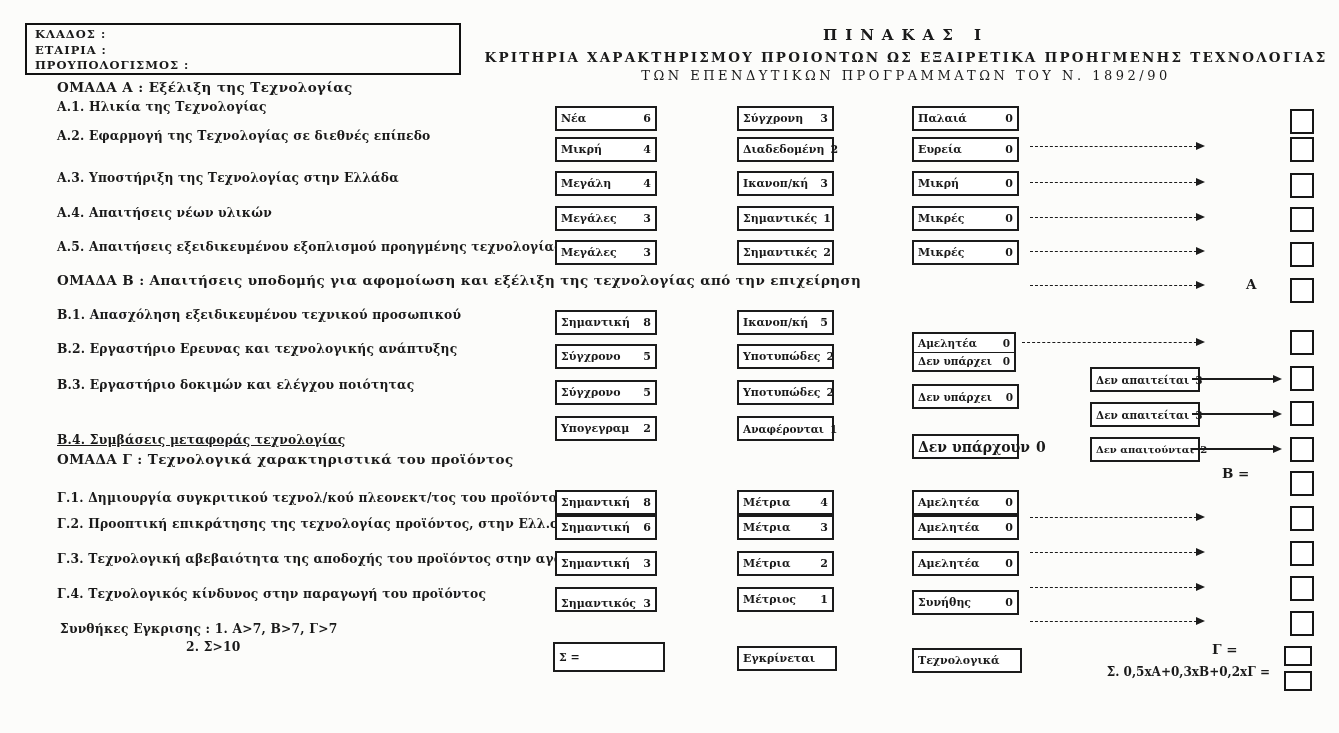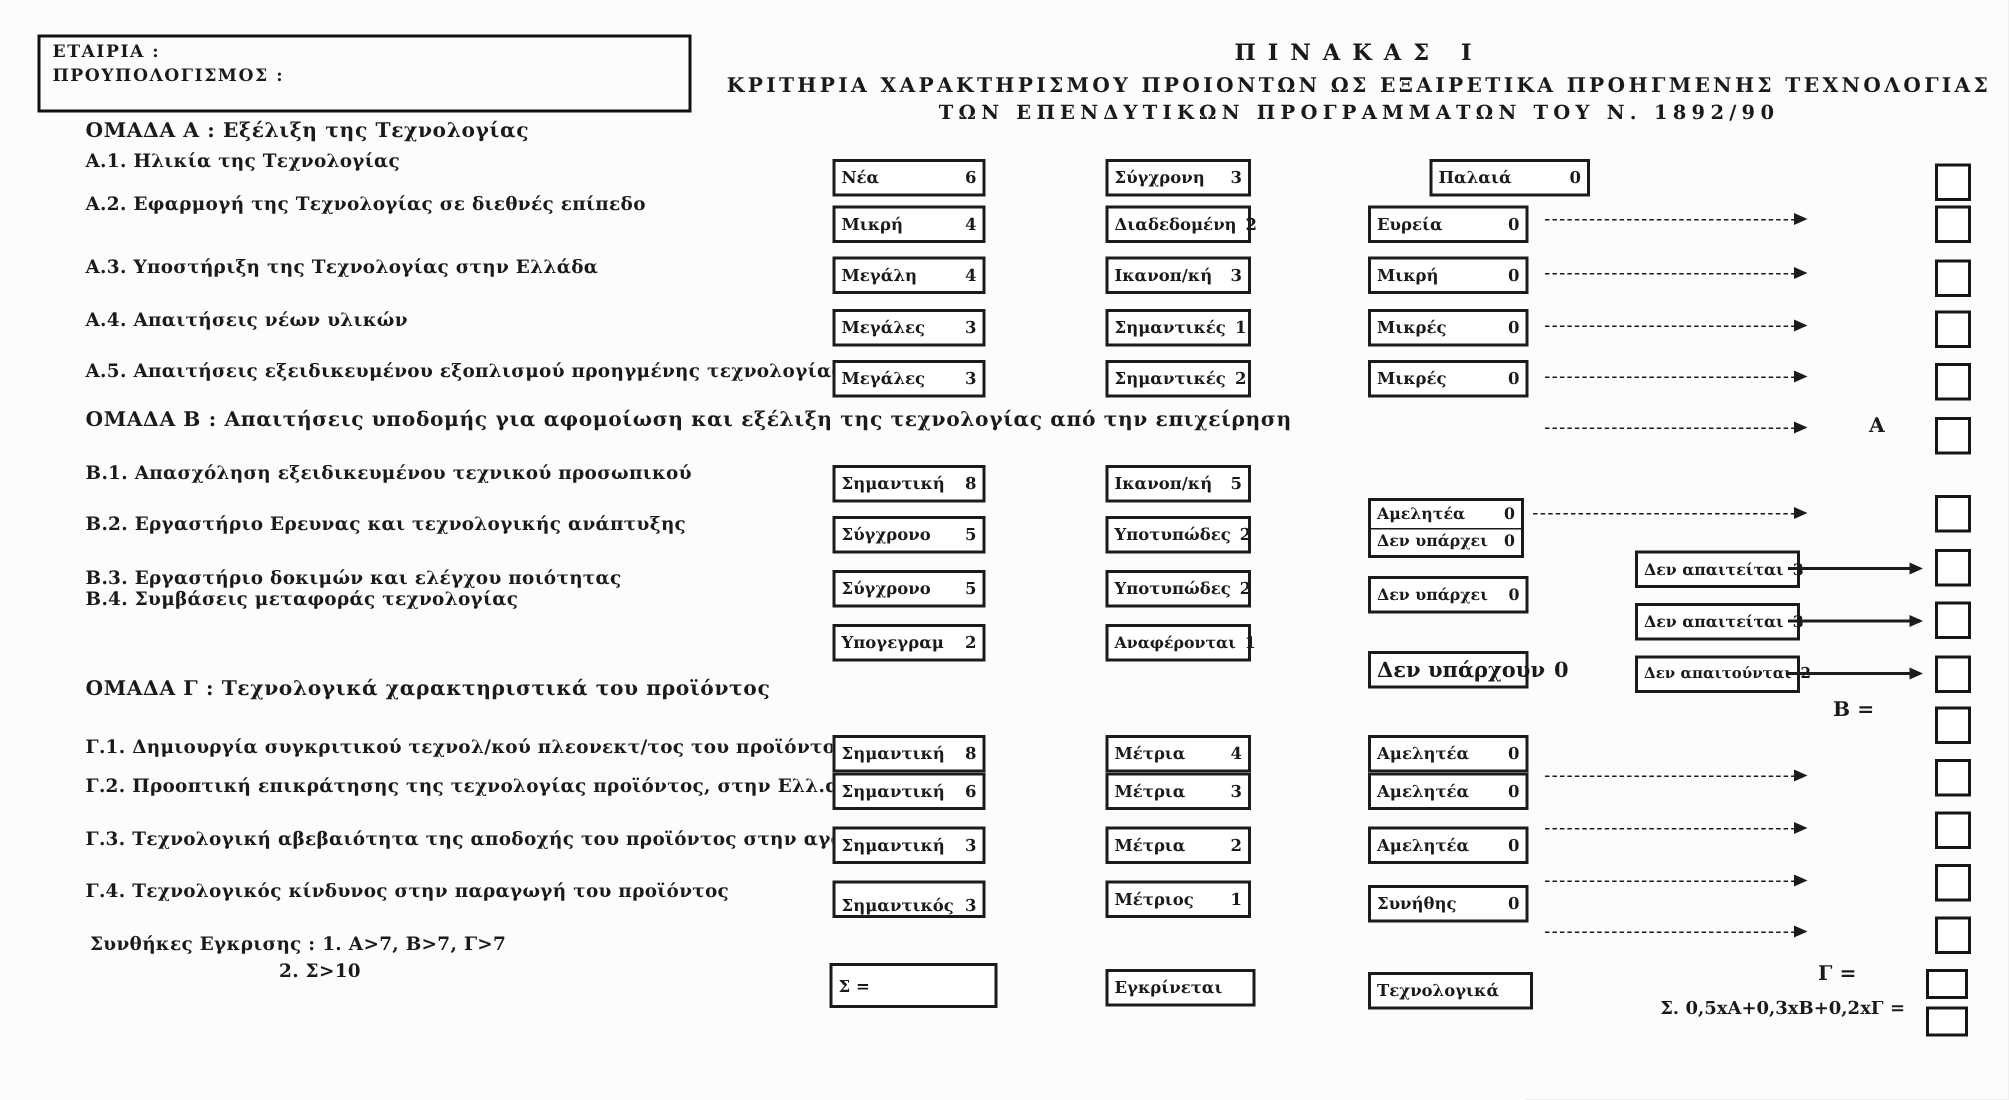--- a/index.html
+++ b/index.html
@@ -10,21 +10,21 @@
   }
   .abs{position:absolute; white-space:nowrap;}
   .infobox{
     left:25px; top:23px; width:436px; height:52px;
     border:2px solid #111; padding:2px 8px; box-sizing:border-box;
     font-weight:700; font-size:11.5px; line-height:1.35; letter-spacing:1px;
   }
   .title-wrap{left:478px; top:26px; width:856px; text-align:center;}
   .title-main{font-weight:700; font-size:15px; letter-spacing:8px;}
   .title-sub1{font-weight:700; font-size:13.5px; letter-spacing:2.2px; margin-top:5px;}
-  .title-sub2{font-weight:700; font-size:13px; letter-spacing:3.5px; margin-top:3px;}
+  .title-sub2{font-weight:400; font-size:13px; letter-spacing:3.5px; margin-top:3px;}
   .ghead{font-weight:700; font-size:13.5px; letter-spacing:.4px;}
   .lbl{font-weight:700; font-size:12.3px; letter-spacing:.2px;}
   .small{font-weight:700; font-size:12px;}
   .vbox{
     position:absolute; height:21px; box-sizing:content-box;
     border:2px solid #1b1b1b; background:#fff;
     display:flex; justify-content:space-between; align-items:center;
     padding:0 4px; font-weight:700; font-size:11px; white-space:nowrap;
   }
   .vbox .sc{margin-left:6px;}
@@ -46,20 +46,21 @@
     border-left:9px solid #1c1c1c; border-top:4.5px solid transparent; border-bottom:4.5px solid transparent;
   }
   .totlbl{font-weight:700; font-size:13.5px;}
 </style>
 </head>
 <body>
 
 <div class="page">
 
   <div class="abs infobox">
+    <div>ΚΛΑΔΟΣ :</div>
     <div>ΕΤΑΙΡΙΑ :</div>
     <div>ΠΡΟΥΠΟΛΟΓΙΣΜΟΣ :</div>
   </div>
 
   <div class="abs title-wrap">
     <div class="title-main">ΠΙΝΑΚΑΣ  Ι</div>
     <div class="title-sub1">ΚΡΙΤΗΡΙΑ ΧΑΡΑΚΤΗΡΙΣΜΟΥ ΠΡΟΙΟΝΤΩΝ ΩΣ ΕΞΑΙΡΕΤΙΚΑ ΠΡΟΗΓΜΕΝΗΣ ΤΕΧΝΟΛΟΓΙΑΣ</div>
     <div class="title-sub2">ΤΩΝ ΕΠΕΝΔΥΤΙΚΩΝ ΠΡΟΓΡΑΜΜΑΤΩΝ ΤΟΥ Ν. 1892/90</div>
   </div>
 
@@ -67,21 +68,21 @@
 
   <div class="abs lbl" style="left:57px; top:99px;">Α.1. Ηλικία της Τεχνολογίας</div>
   <div class="vbox" style="left:555px; top:106px; width:90px;">
       <span>Νέα</span>
       <span class="sc">6</span>
     </div>
   <div class="vbox" style="left:737px; top:106px; width:85px;">
       <span>Σύγχρονη</span>
       <span class="sc">3</span>
     </div>
-  <div class="vbox" style="left:912px; top:106px; width:95px;margin-left:41px;">
+  <div class="vbox" style="left:912px; top:106px; width:95px;">
       <span>Παλαιά</span>
       <span class="sc">0</span>
     </div>
 
   <div class="abs lbl" style="left:57px; top:128px;">Α.2. Εφαρμογή της Τεχνολογίας σε διεθνές επίπεδο</div>
   <div class="vbox" style="left:555px; top:137px; width:90px;">
       <span>Μικρή</span>
       <span class="sc">4</span>
     </div>
   <div class="vbox" style="left:737px; top:137px; width:85px;">
@@ -182,21 +183,21 @@
     </div>
   <div class="vbox" style="left:912px; top:384px; width:95px; font-size:10.5px;">
       <span>Δεν υπάρχει</span>
       <span class="sc">0</span>
     </div>
   <div class="vbox" style="left:1090px; top:402px; width:98px; font-size:10.5px;">
       <span>Δεν απαιτείται</span>
       <span class="sc">3</span>
     </div>
 
-  <div class="abs lbl" style="left:57px; top:391px;">Β.4. Συμβάσεις μεταφοράς τεχνολογίας</div>
+  <div class="abs lbl" style="left:57px; top:432px;text-decoration:underline;">Β.4. Συμβάσεις μεταφοράς τεχνολογίας</div>
   <div class="vbox" style="left:555px; top:416px; width:90px;">
       <span>Υπογεγραμ</span>
       <span class="sc">2</span>
     </div>
   <div class="vbox" style="left:737px; top:416px; width:85px; font-size:10.5px;">
       <span>Αναφέρονται</span>
       <span class="sc">1</span>
     </div>
   <div class="vbox" style="left:912px; top:434px; width:95px; font-size:14px;">
       <span>Δεν υπάρχουν</span>

